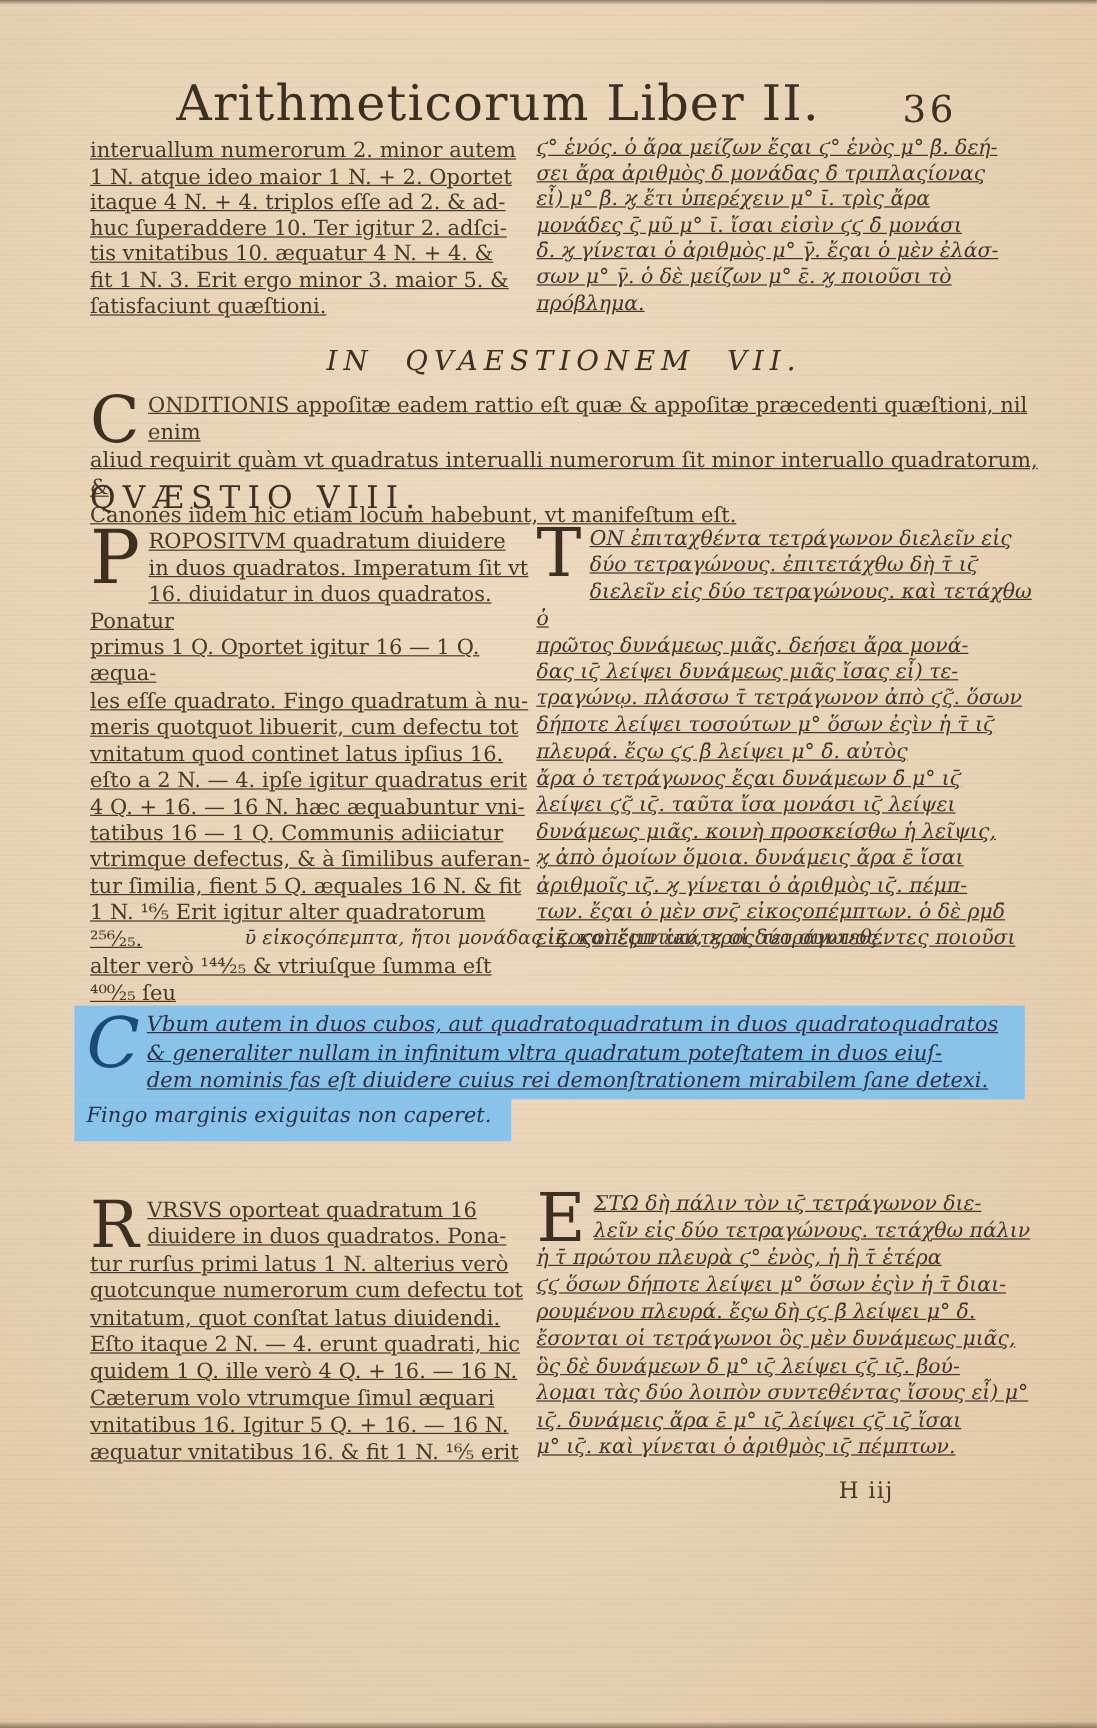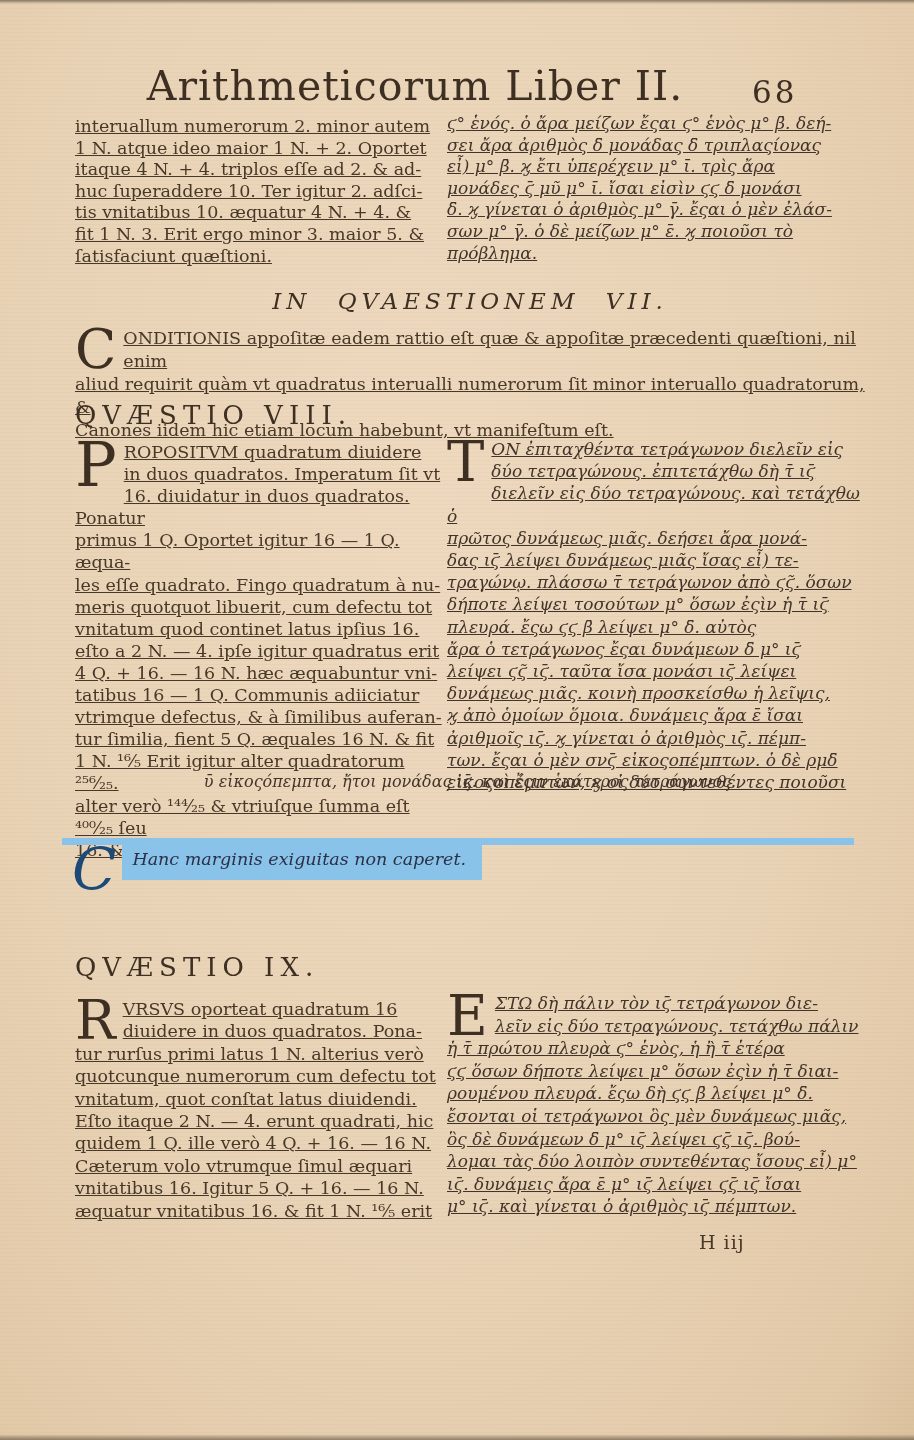--- a/index.html
+++ b/index.html
@@ -92,21 +92,21 @@
     position:absolute; left:0; bottom:0; width:100%; height:6px;
     background:linear-gradient(0deg, rgba(70,56,40,.4), rgba(70,56,40,0));
   }
 </style>
 </head>
 <body>
 
 <div class="page">
 
   <div class="abs header-title">Arithmeticorum Liber II.</div>
-  <div class="abs page-number">68</div>
+  <div class="abs page-number">36</div>
 
   <div class="abs col-latin sec-top-latin lines">interuallum numerorum 2. minor autem
 1 N. atque ideo maior 1 N. + 2. Oportet
 itaque 4 N. + 4. triplos eſſe ad 2. &amp; ad-
 huc ſuperaddere 10. Ter igitur 2. adſci-
 tis vnitatibus 10. æquatur 4 N. + 4. &amp;
 fit 1 N. 3. Erit ergo minor 3. maior 5. &amp;
 ſatisfaciunt quæſtioni.</div>
   <div class="abs h-italic">IN QVAESTIONEM VII.</div>
 
@@ -159,27 +159,30 @@
 ϗ ἀπὸ ὁμοίων ὅμοια. δυνάμεις ἄρα ε̄ ἴσαι
 ἀριθμοῖς ιϛ̄. ϗ γίνεται ὁ ἀριθμὸς ιϛ̄. πέμπ-
 των. ἔςαι ὁ μὲν σνϛ̄ εἰκοςοπέμπτων. ὁ δὲ ρμδ̄
 εἰκοςοπέμπτων, ϗ οἱ δύο συντεθέντες ποιοῦσι</div>
   </div>
   <div class="abs runover">ῡ εἰκοςόπεμπτα, ἤτοι μονάδας ιϛ̄. καὶ ἔςιν ἑκάτερος τετράγωνος.</div>
 
   <div class="abs fermat">
     <div class="fermat-main">
       <span class="dropcap-blue">C</span>
+      <div class="lines">Vbum autem in duos cubos, aut quadratoquadratum in duos quadratoquadratos
+&amp; generaliter nullam in infinitum vltra quadratum poteſtatem in duos eiuſ-
+dem nominis fas eſt diuidere cuius rei demonſtrationem mirabilem ſane detexi.
+</div>
     </div>
     <div class="fermat-last">
-      <span class="hl">Hanc marginis exiguitas non caperet.</span>
+      <span class="hl">Fingo marginis exiguitas non caperet.</span>
     </div>
   </div>
 
-  <div class="abs h-caps h-q9">QVÆSTIO IX.</div>
   <div class="abs col-latin sec-q9-latin">
     <span class="dropcap">R</span>
     <div class="lines">VRSVS oporteat quadratum 16
 diuidere in duos quadratos. Pona-
 tur rurſus primi latus 1 N. alterius verò
 quotcunque numerorum cum defectu tot
 vnitatum, quot conſtat latus diuidendi.
 Eſto itaque 2 N. — 4. erunt quadrati, hic
 quidem 1 Q. ille verò 4 Q. + 16. — 16 N.
 Cæterum volo vtrumque ſimul æquari

